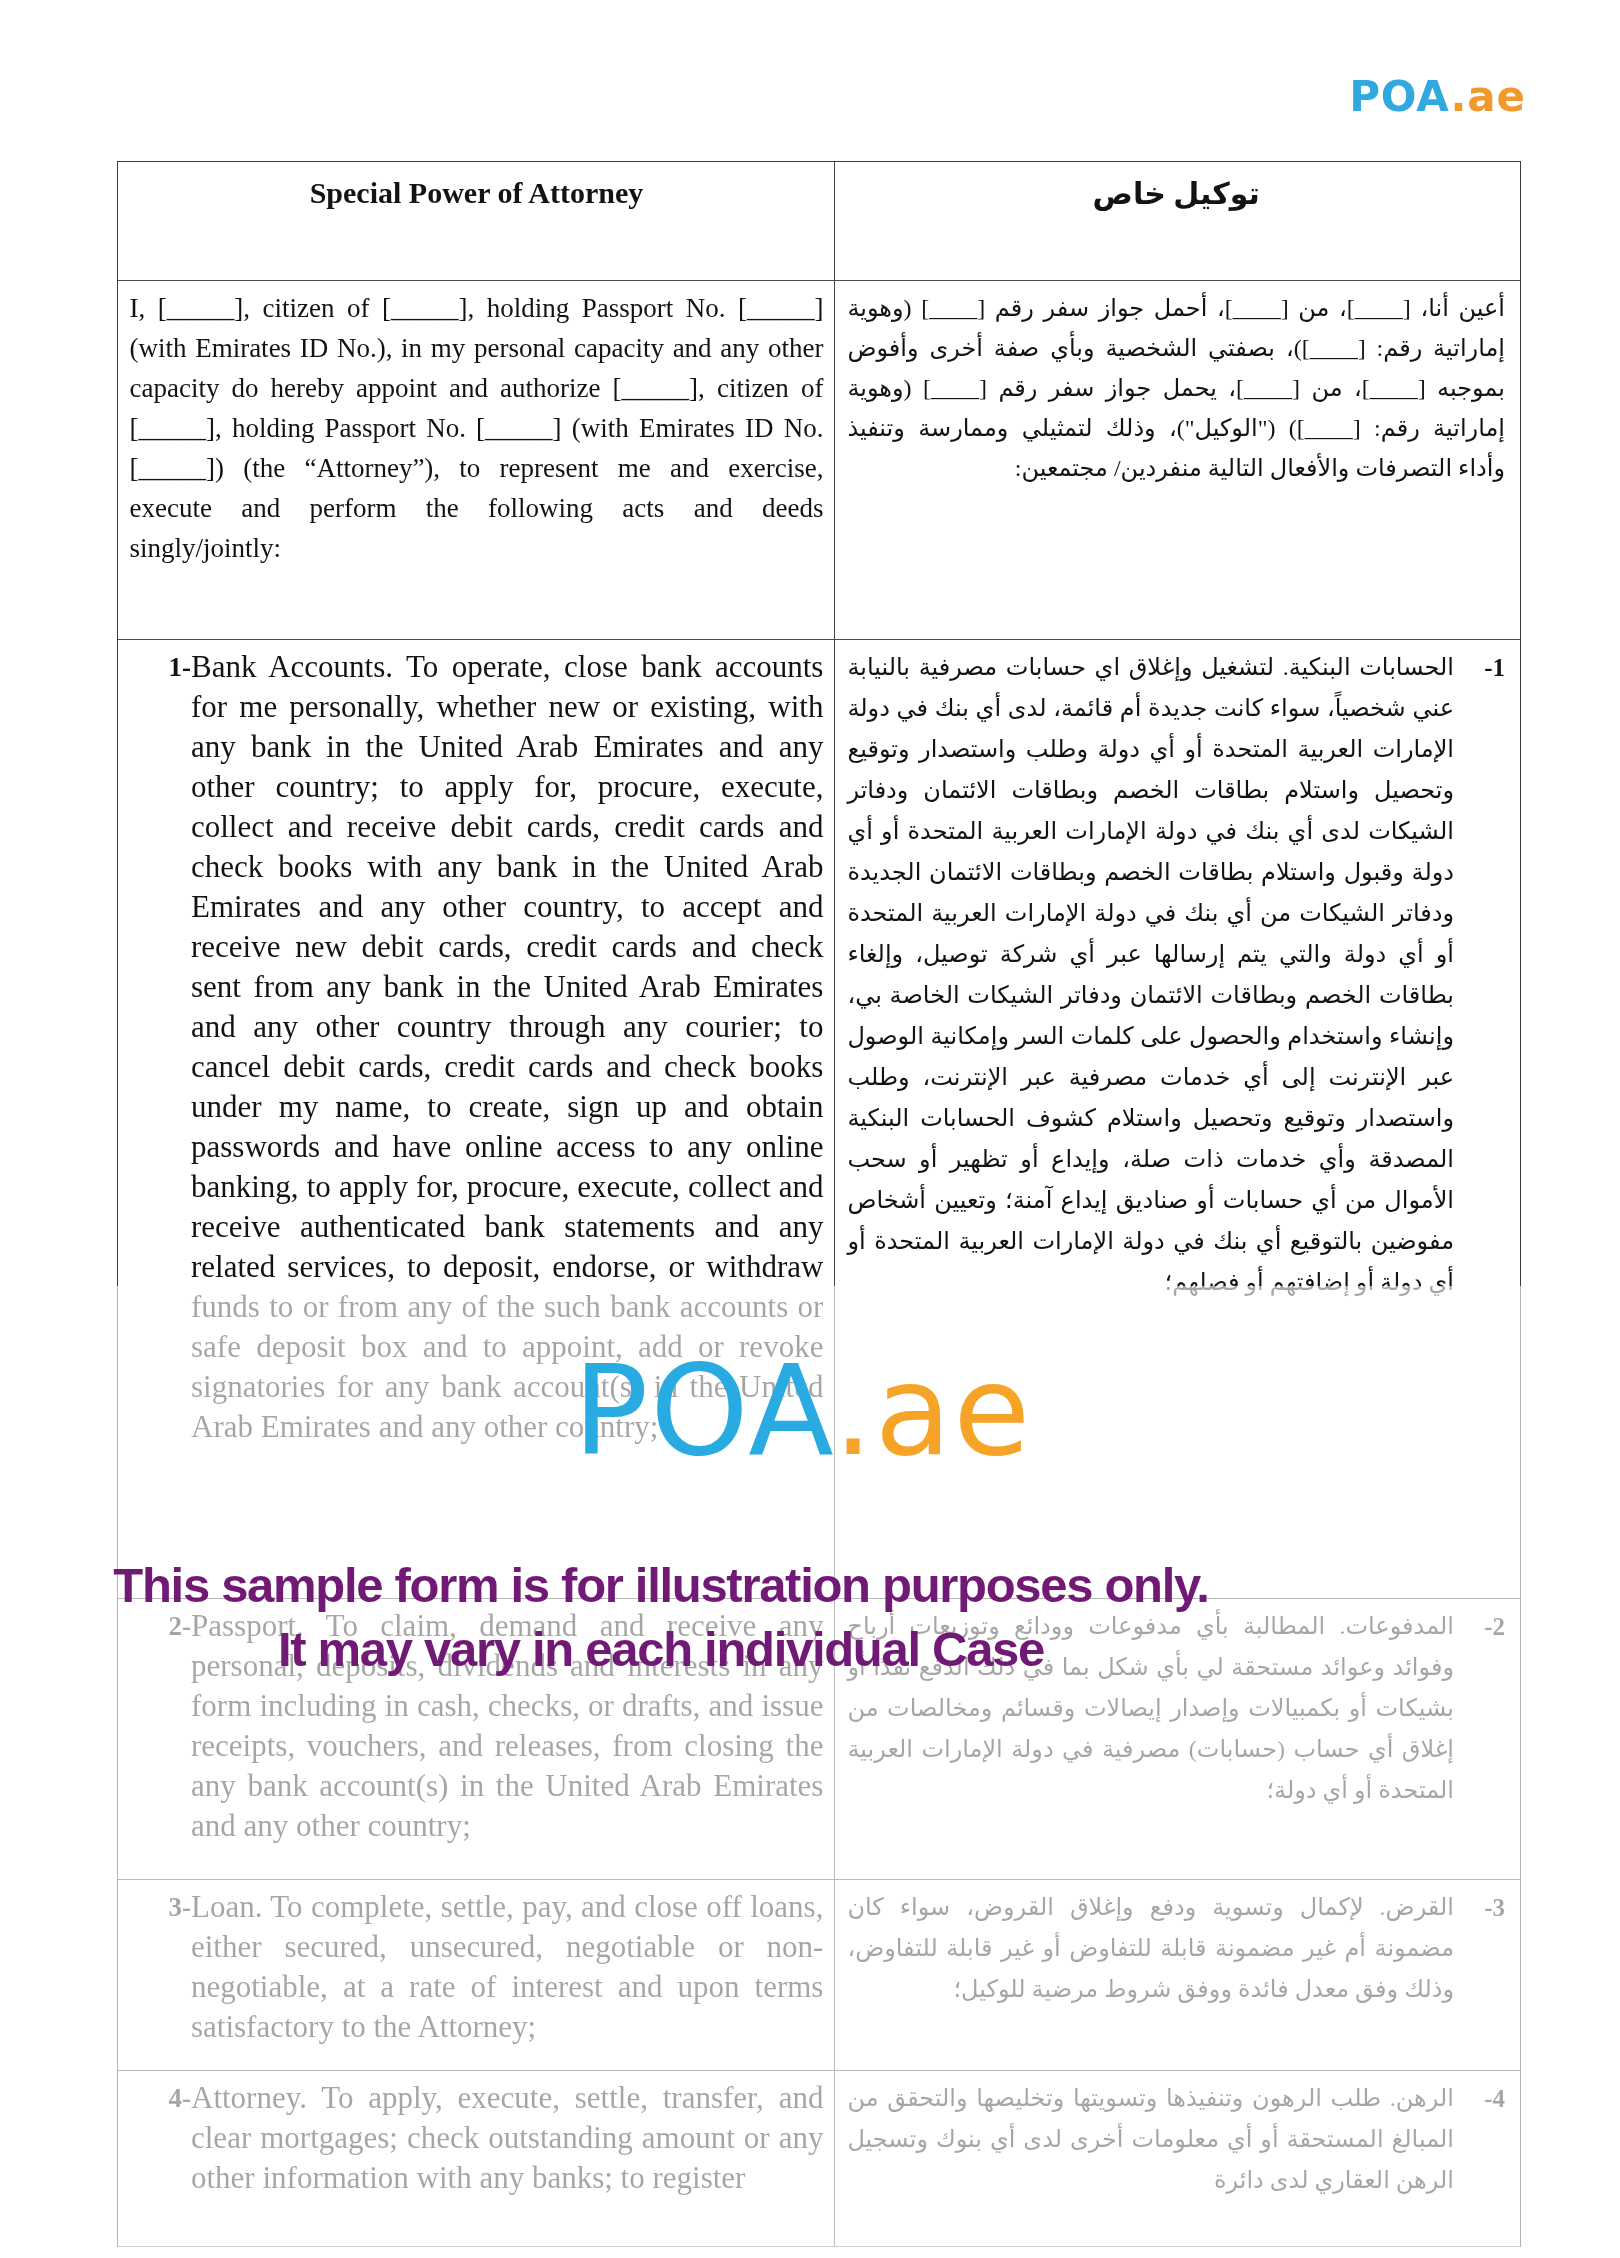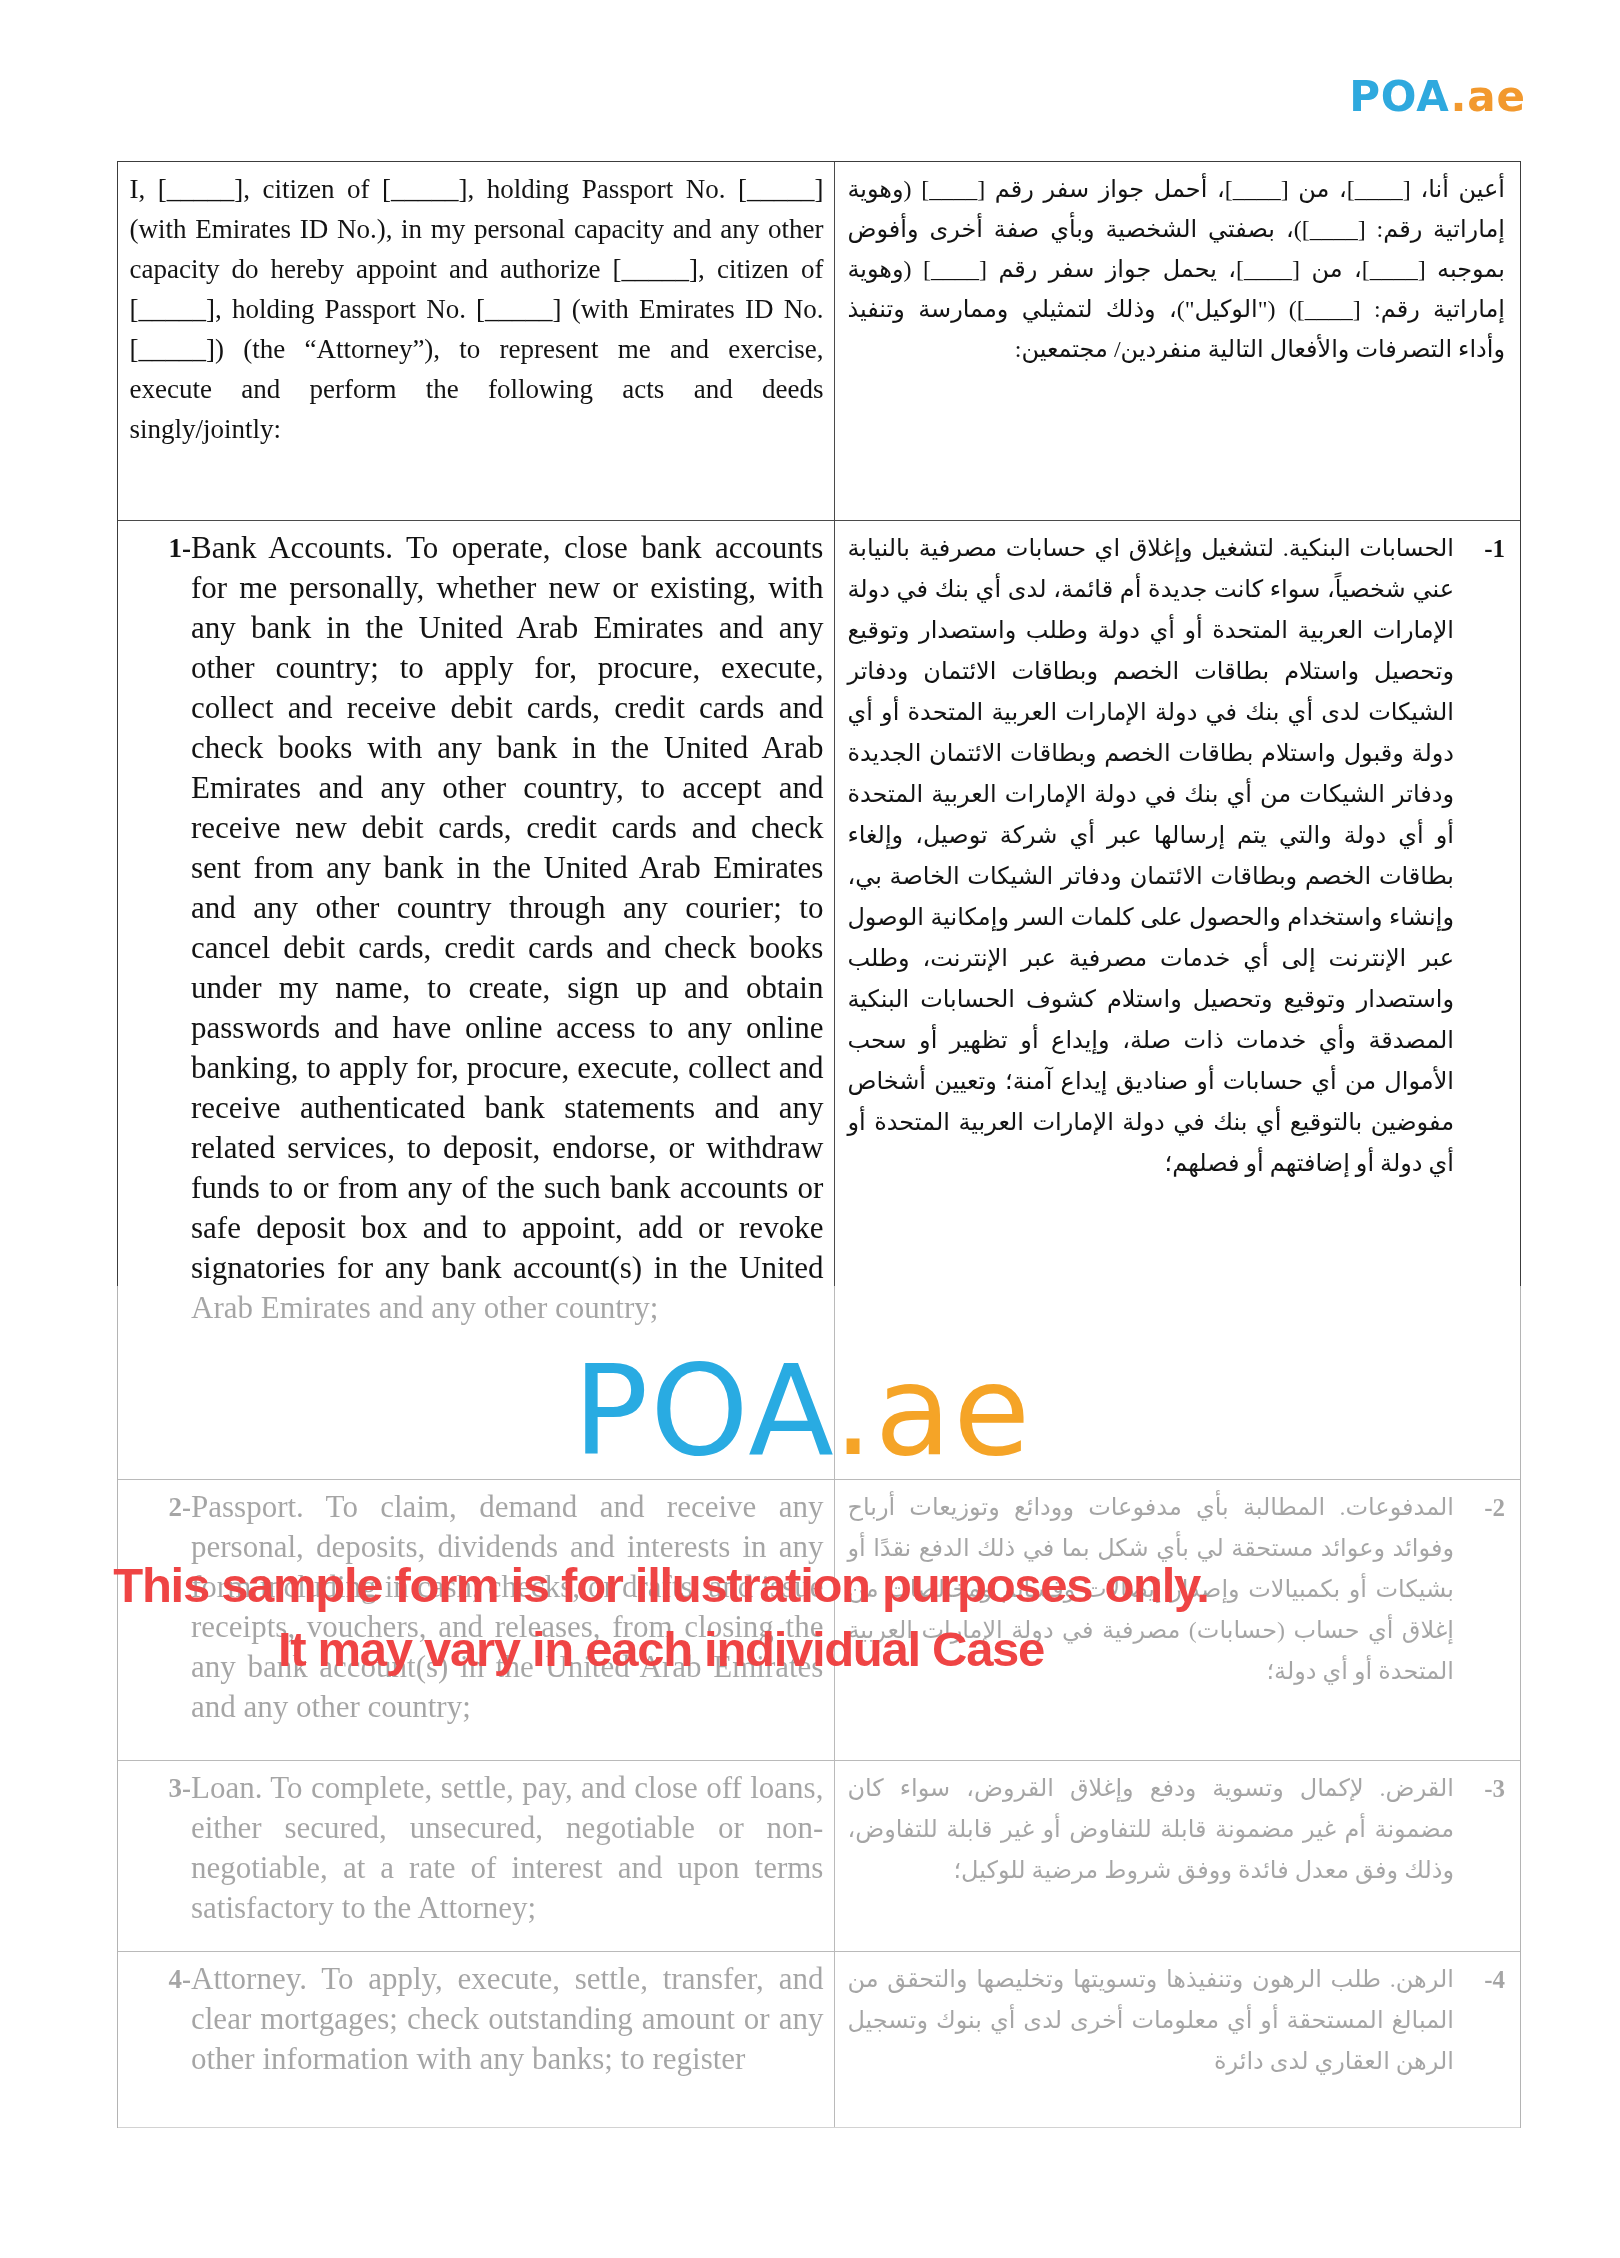--- a/index.html
+++ b/index.html
@@ -54,33 +54,41 @@
   .watermark-logo{
     position:absolute;left:573px;top:1348px;z-index:6;
     font-family:"DejaVu Sans",sans-serif;font-size:125px;font-weight:normal;letter-spacing:1.8px;line-height:1;
   }
   .watermark-logo .blue{color:#29abe2;}
   .watermark-logo .orange{color:#f5a427;}
 
   
   .disclaimer{
     position:absolute;left:0;top:1553px;width:1322px;z-index:7;text-align:center;
-    font-family:"Liberation Sans","DejaVu Sans",sans-serif;font-weight:bold;color:#ef4444;
+    font-family:"Liberation Sans","DejaVu Sans",sans-serif;font-weight:bold;color:#701a75;
     font-size:49px;line-height:64px;letter-spacing:-1.3px;
   }
 </style>
 </head>
 <body>
 
 <div class="page">
 
   <div class="brand"><span class="blue">POA</span><span class="orange">.ae</span></div>
 
   <div class="doc-table">
 
+    <div class="t-row r-header">
+      <div class="cell cell-en">
+        <div class="hdr-text">Special Power of Attorney</div>
+      </div>
+      <div class="cell cell-ar">
+        <div class="hdr-text">توكيل خاص</div>
+      </div>
+    </div>
 
     <div class="t-row r-intro">
       <div class="cell cell-en">
         <div class="para-en"><span>I, [_____], citizen of [_____], holding Passport No. [_____] (with Emirates ID No.), in my personal capacity and any other capacity do hereby appoint and authorize [_____], citizen of [_____], holding Passport No. [_____] (with Emirates ID No. [_____]) (the “Attorney”), to represent me and exercise, execute and perform the following acts and deeds </span><span class="b">singly/jointly</span><span>:</span></div>
       </div>
       <div class="cell cell-ar" dir="rtl">
         <div class="para-ar"><span>أعين أنا، [____]، من [____]، أحمل جواز سفر رقم [____] (وهوية إماراتية رقم: [____])، بصفتي الشخصية وبأي صفة أخرى وأفوض بموجبه [____]، من [____]، يحمل جواز سفر رقم [____] (وهوية إماراتية رقم: [____]) ("الوكيل")، وذلك لتمثيلي وممارسة وتنفيذ وأداء التصرفات والأفعال التالية </span><span class="b">منفردين/ مجتمعين</span><span>:</span></div>
       </div>
     </div>
 

